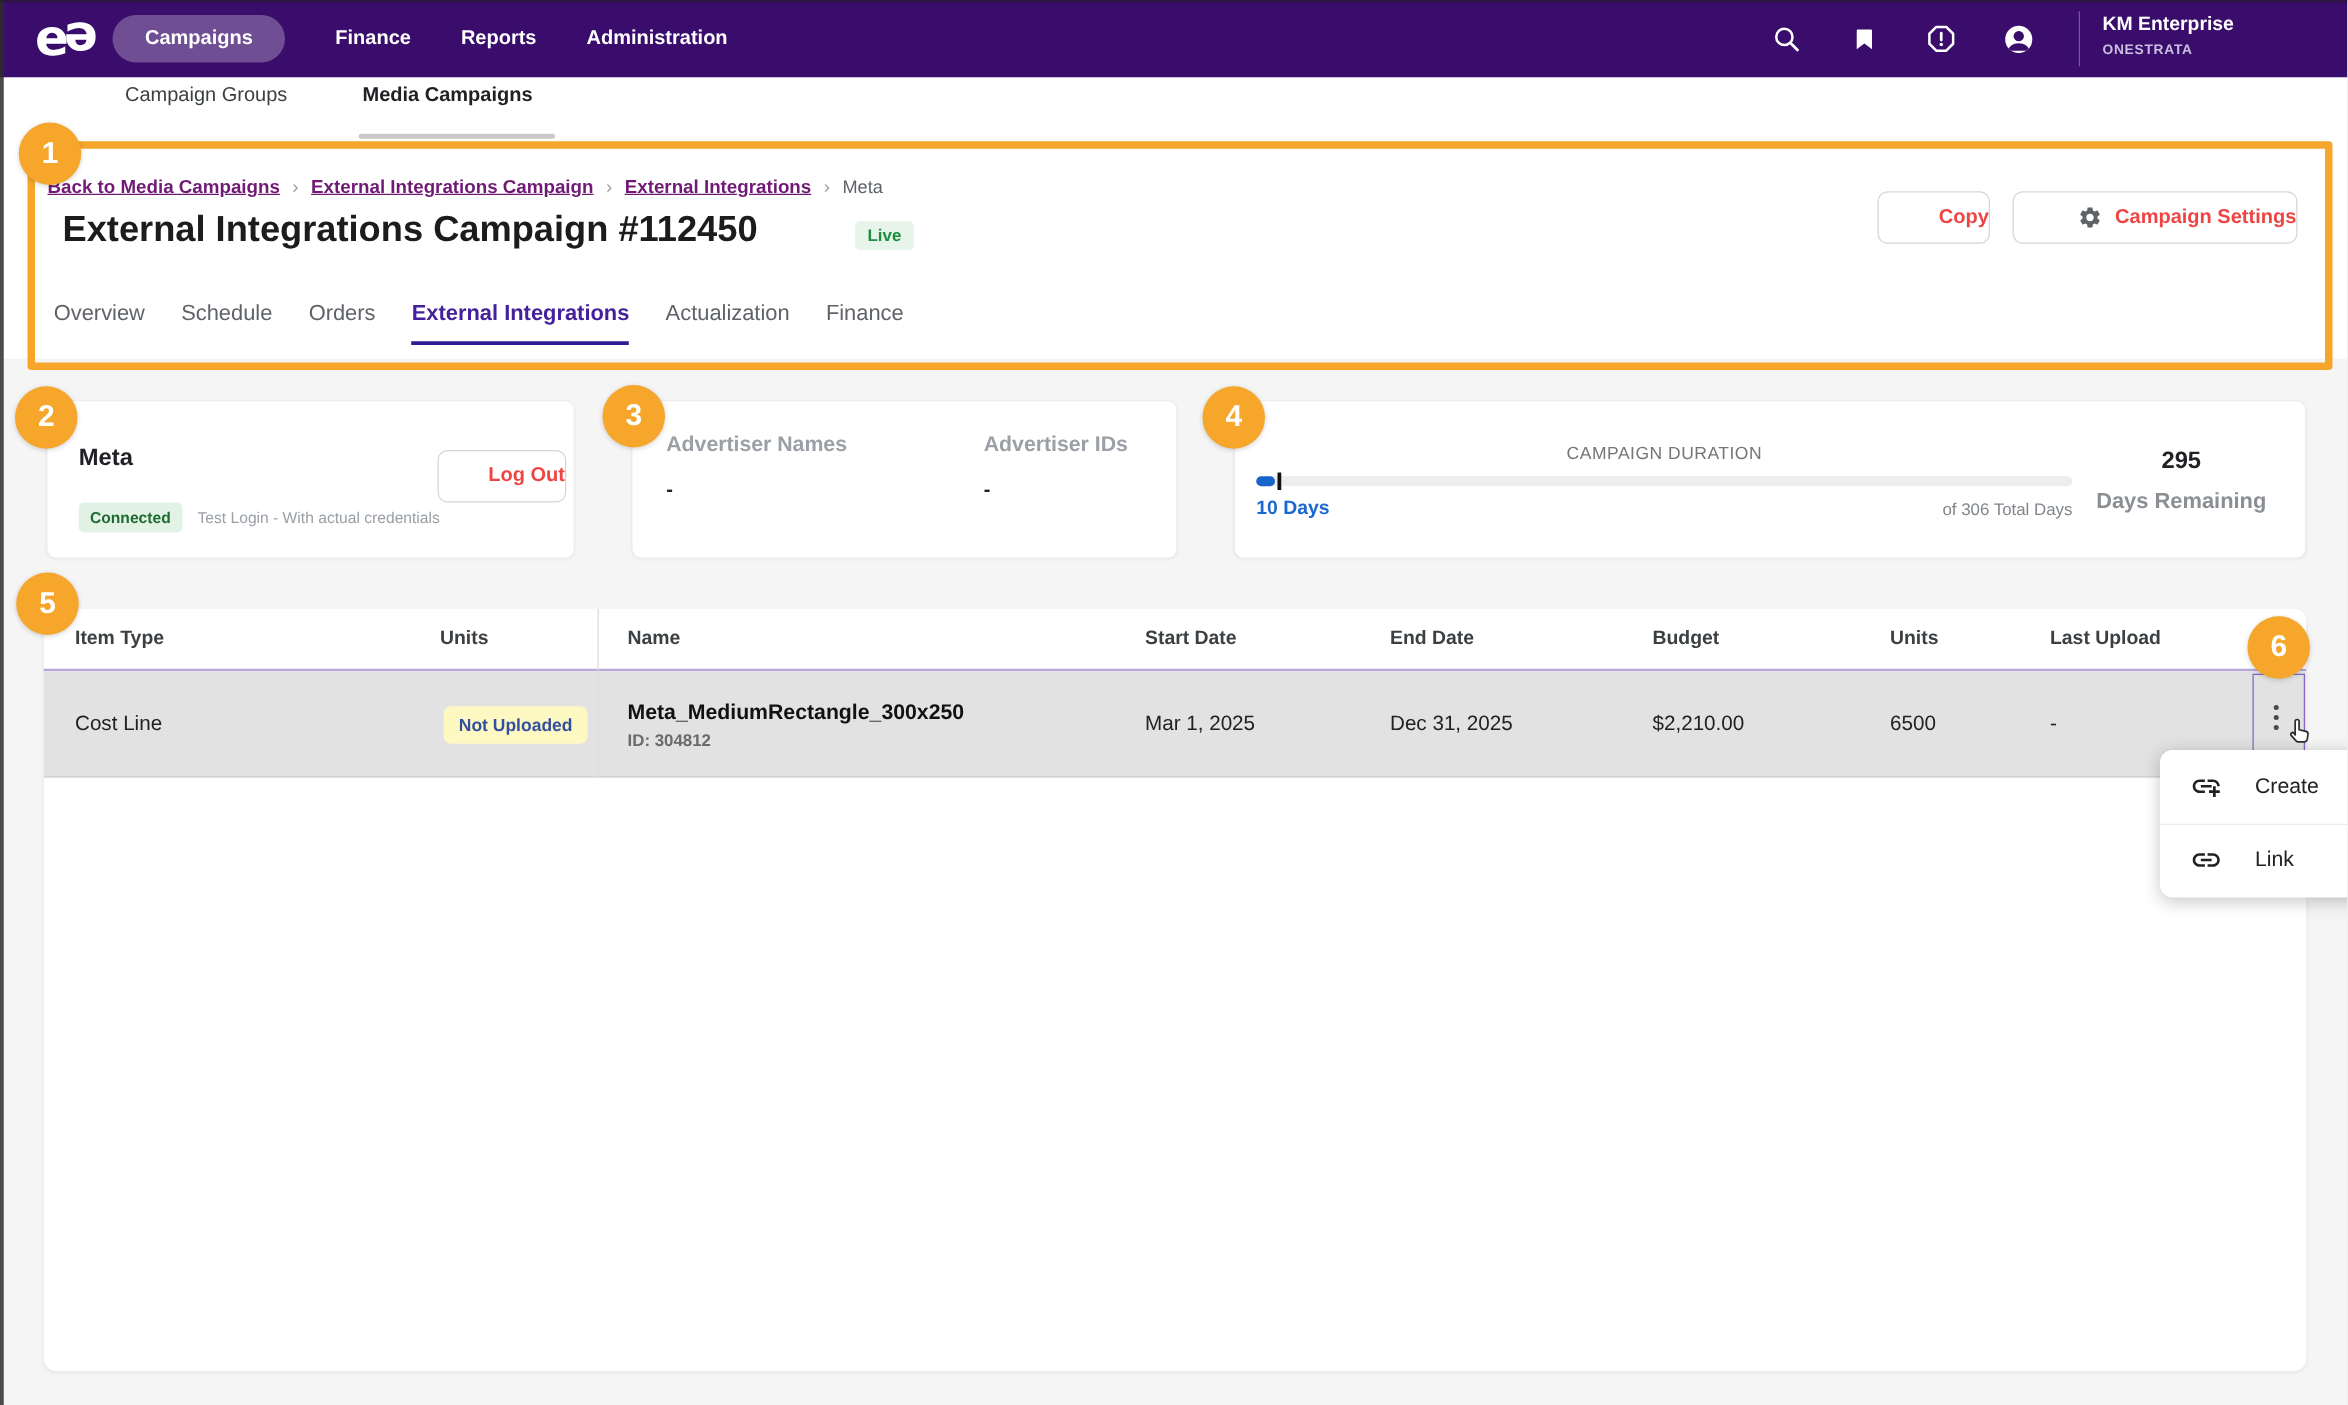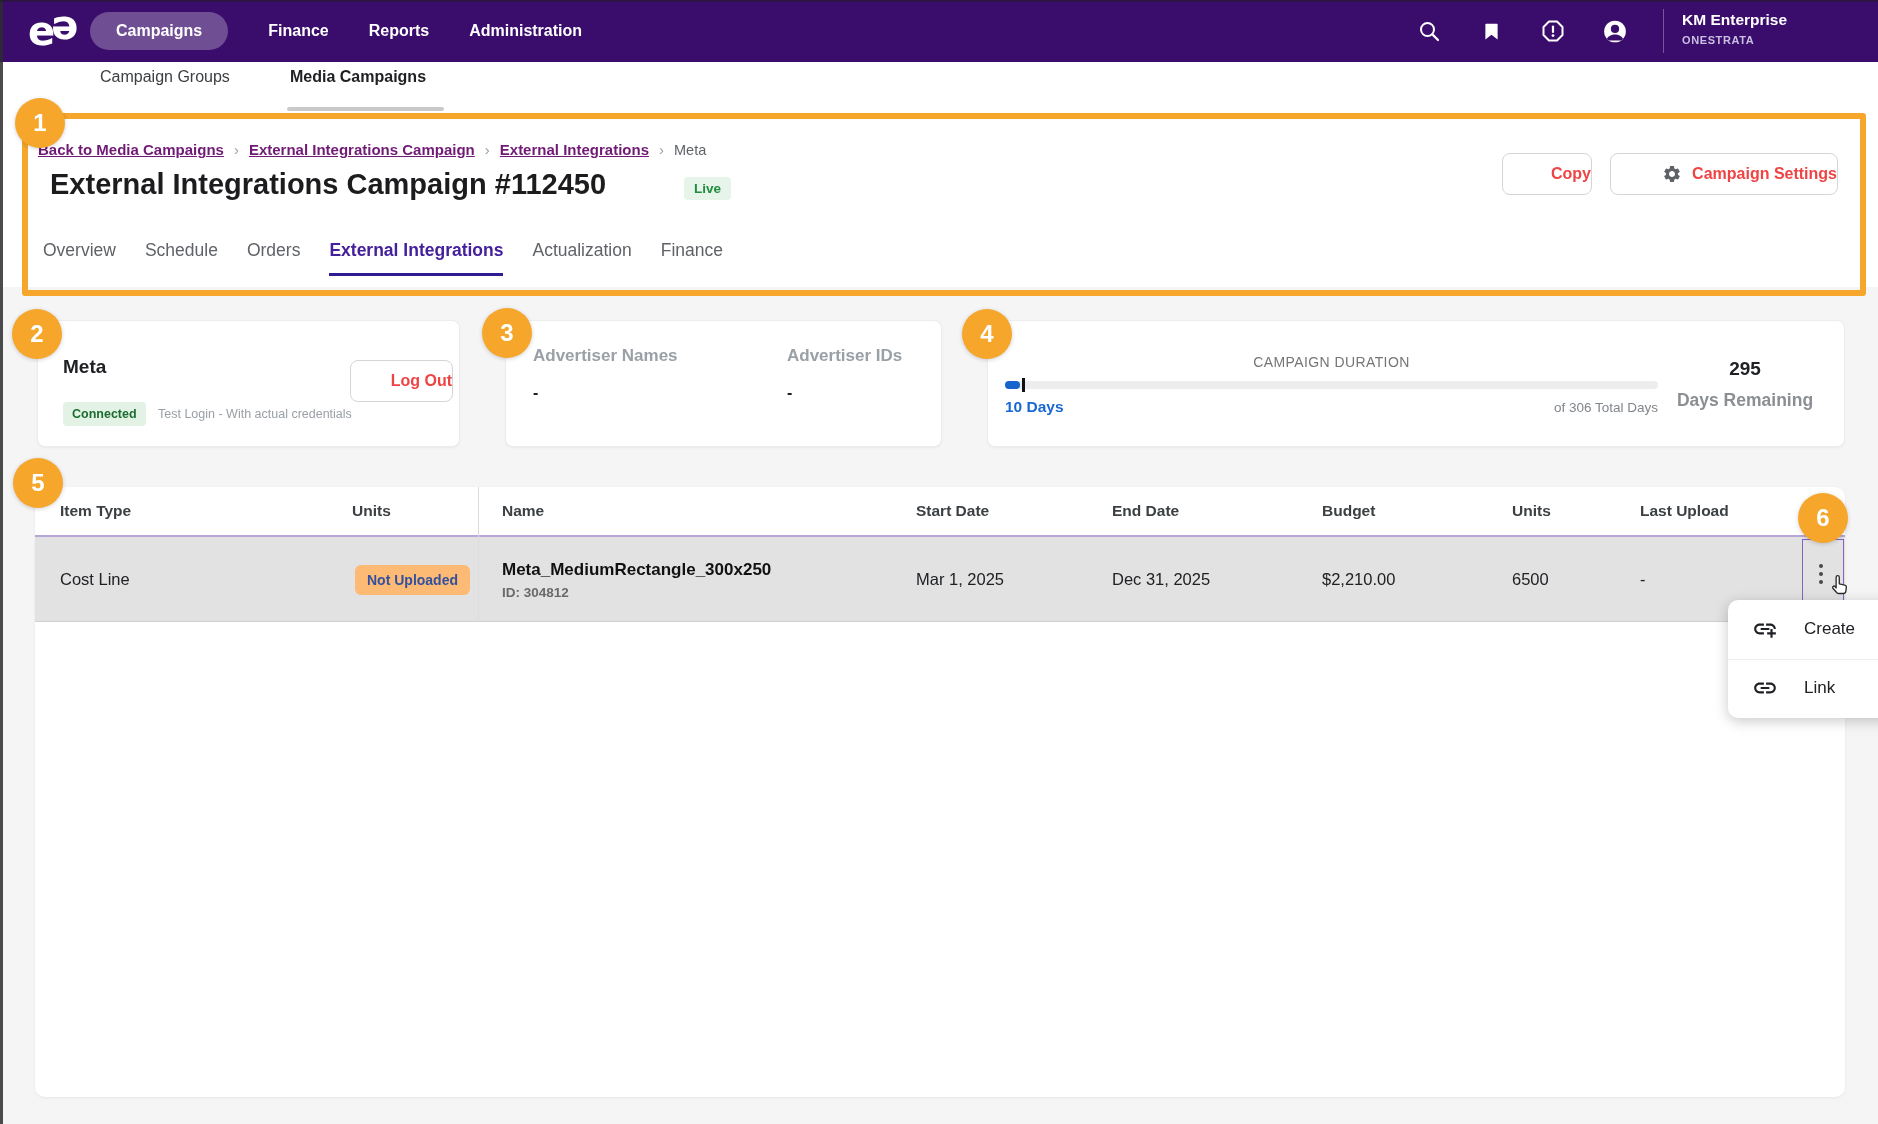--- a/index.html
+++ b/index.html
@@ -81,21 +81,21 @@
   
   .table-box { left:35px; top:487px; width:1810px; height:610px; background:#fff;
                border-radius:10px; box-shadow:0 1px 3px rgba(0,0,0,.06); }
   .th { top:502px; font-size:15.5px; color:#3c4043; font-weight:bold; white-space:nowrap; }
   .header-border { left:35px; top:535px; width:1810px; height:2px; background:#b7a6d9; }
   .col-divider { left:478px; top:487px; width:1px; height:135px; background:#dcdcdc; }
   .data-row { left:35px; top:537px; width:1810px; height:85px; background:#e2e2e2;
               border-bottom:1px solid #cfcfcf; cursor:pointer; }
   .cell { position:absolute; top:0; height:85px; display:flex; align-items:center;
           font-size:16.5px; color:#202124; white-space:nowrap; }
-  .status-badge { background:#fdba74; color:#33509e; font-size:14px; font-weight:bold;
+  .status-badge { background:#fef9c3; color:#33509e; font-size:14px; font-weight:bold;
                   padding:7px 12px; border-radius:6px; }
   .name-main { font-size:17px; font-weight:bold; color:#111; }
   .name-id { font-size:13.5px; font-weight:bold; color:#6a6a6a; margin-top:5px; }
   .kebab-box { left:1802px; top:539px; width:42px; height:62px; border:1.5px solid #8565c4; cursor:pointer; }
   .kebab-dots { left:1819px; top:564px; display:flex; flex-direction:column; gap:4px; }
   .kebab-dots span { width:4px; height:4px; border-radius:50%; background:#4a4a4a; }
 
   
   .ctx-menu { left:1728px; top:600px; width:168px; height:118px; background:#fff;
               border-radius:10px; box-shadow:0 3px 14px rgba(0,0,0,.22); overflow:hidden; }

